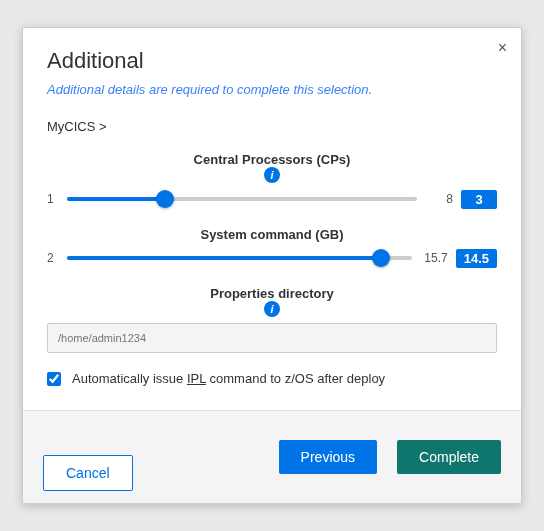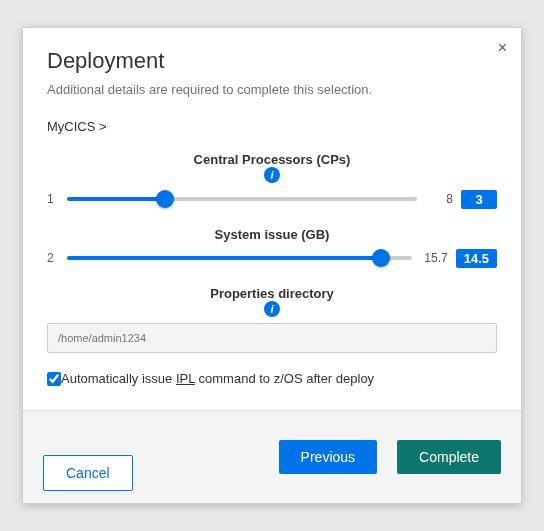--- a/index.html
+++ b/index.html
@@ -38,22 +38,23 @@
       line-height: 1;
     }
     .dialog-title {
       font-size: 22px;
       font-weight: normal;
       color: #333;
       margin-bottom: 8px;
     }
     .dialog-subtitle {
       font-size: 13px;
-      color: #737373;
+      color: #3b82f6;
       margin-bottom: 12px;
+      font-style: italic;
     }
     .dialog-body {
       padding: 0 24px 24px 24px;
     }
     .breadcrumb {
       font-size: 13px;
       color: #333;
       margin-bottom: 18px;
     }
     .field-row {
@@ -156,21 +157,21 @@
       border: 1px solid #ccc;
       background: #f4f4f4;
       font-size: 11px;
       color: #aaa;
       border-radius: 2px;
       outline: none;
     }
     .checkbox-row {
       display: flex;
       align-items: center;
-      gap: 0;
+      gap: 11px;
       margin-top: 12px;
     }
     .checkbox-row input[type="checkbox"] {
       accent-color: #0073e6;
       width: 14px;
       height: 14px;
       cursor: pointer;
     }
     .checkbox-label {
       font-size: 13px;
@@ -212,21 +213,21 @@
     .footer-right {
       display: flex;
       gap: 20px;
     }
   </style>
 </head>
 <body>
 
 <div class="dialog">
   <div class="dialog-header">
-    <h2 class="dialog-title">Deployment</h2>
+    <h2 class="dialog-title">Additional</h2>
     <button class="dialog-close">×</button>
     <p class="dialog-subtitle">Additional details are required to complete this selection.</p>
   </div>
 
   <div class="dialog-body">
     <div class="breadcrumb">MyCICS &gt;</div>
 
     <div class="field-row">
       <div class="field-label">
         <span>Central Processors (CPs)</span>
@@ -241,21 +242,21 @@
           </div>
           <input type="range" min="1" max="8" value="3" style="">
         </div>
         <span class="slider-max">8</span>
         <span class="slider-value">3</span>
       </div>
     </div>
 
     <div class="field-row">
       <div class="field-label">
-        <span>System issue (GB)</span>
+        <span>System command (GB)</span>
       </div>
       <div class="slider-row">
         <span class="slider-min">2</span>
         <div class="slider-wrapper">
           <div class="slider-track">
             <div class="slider-fill" style="width: 91%"></div>
             <div class="slider-thumb" style="left: 91%"></div>
           </div>
           <input type="range" min="2" max="15.7" value="14.5" step="0.1" style="">
         </div>

